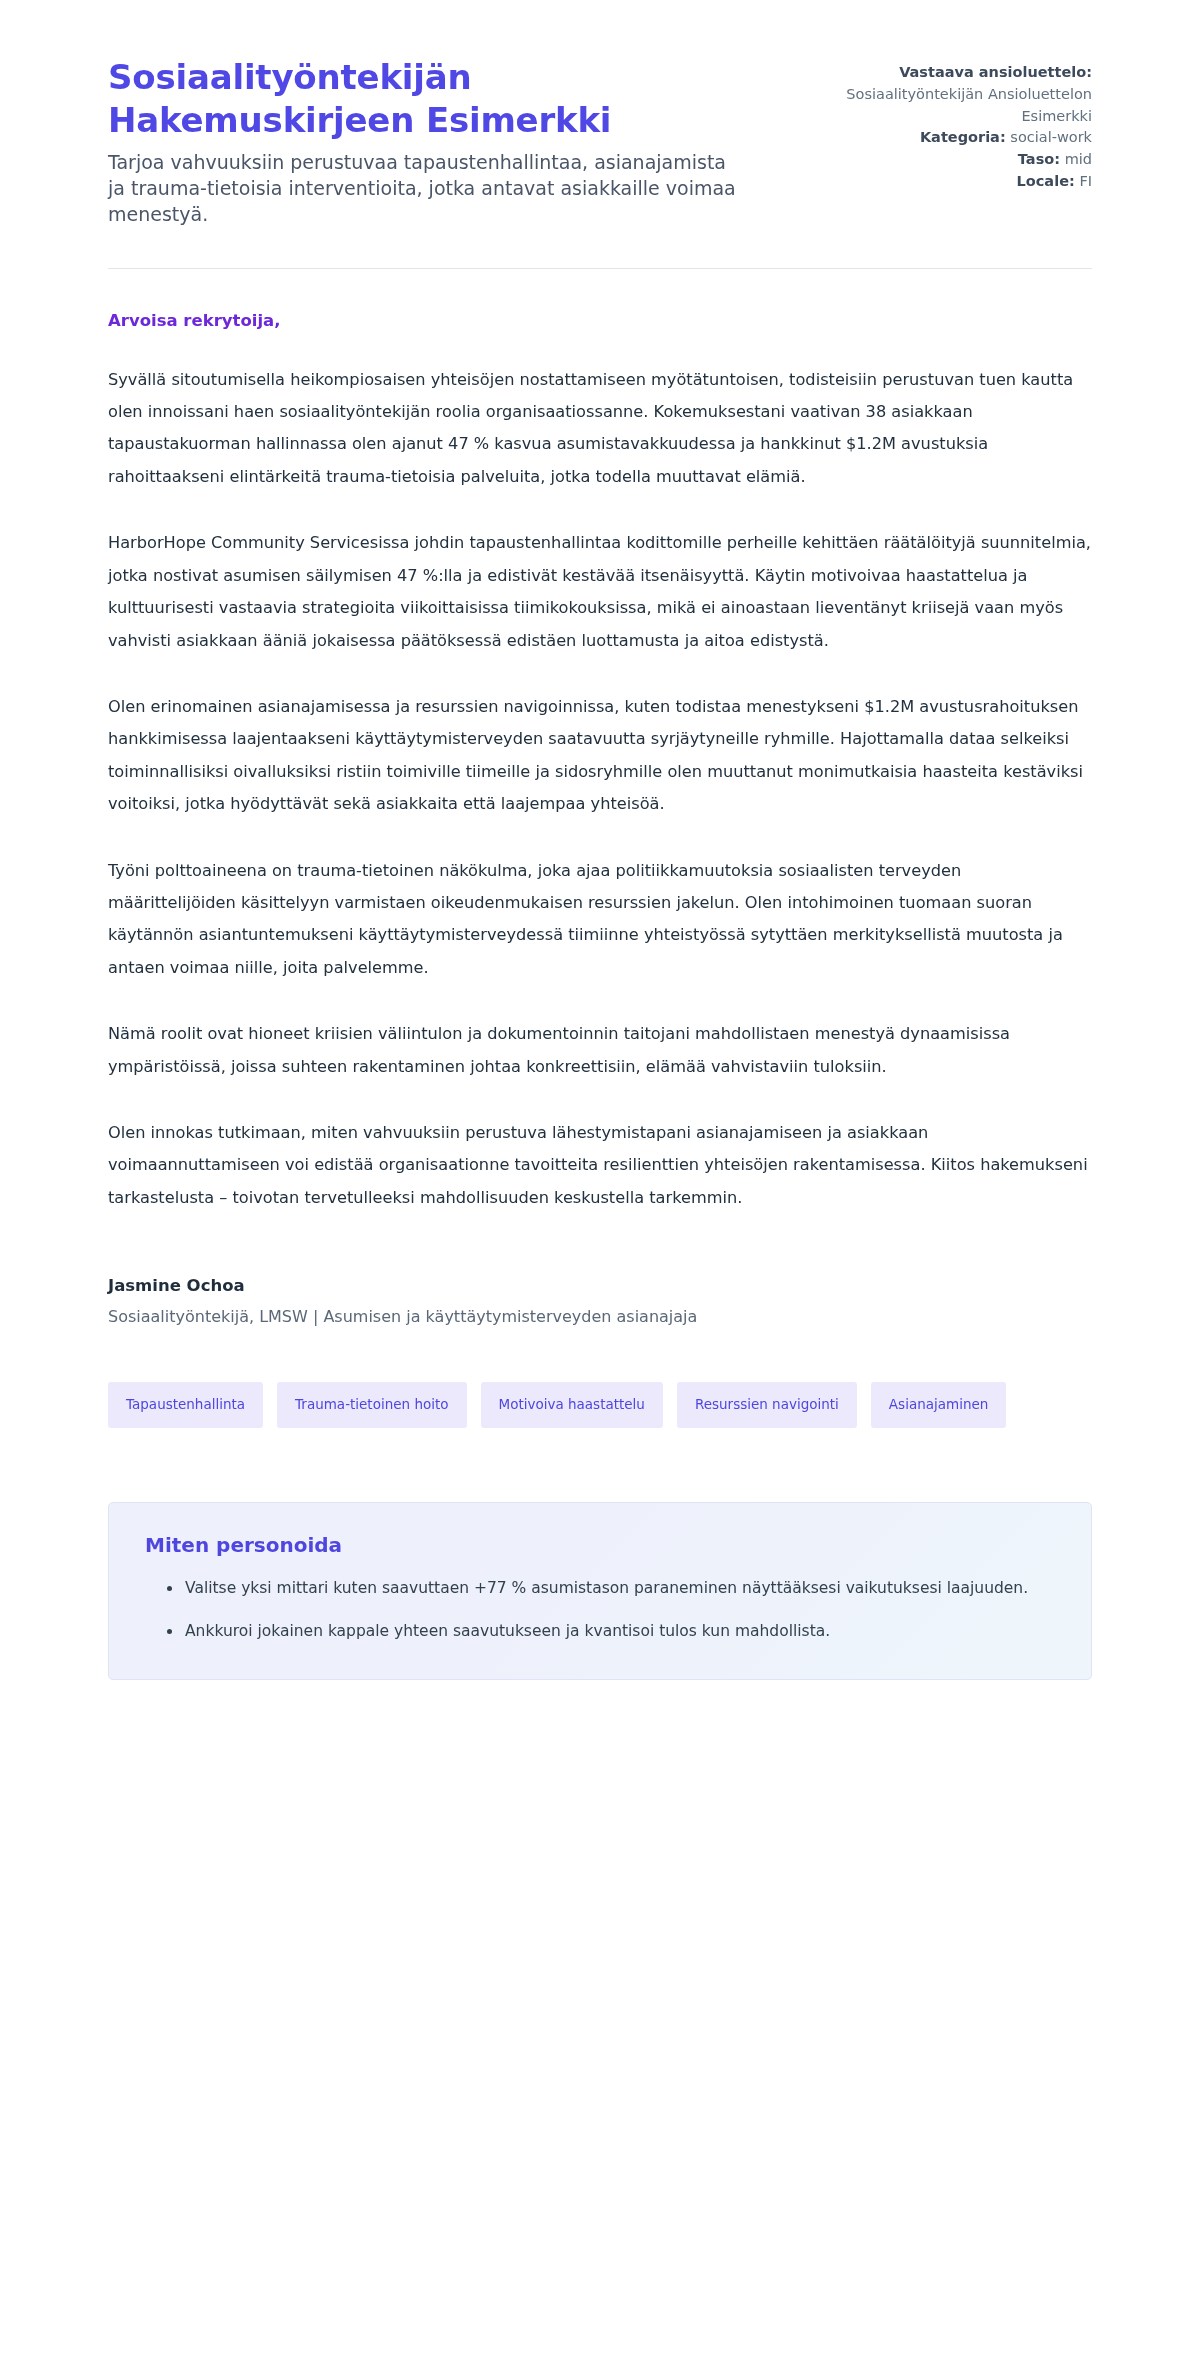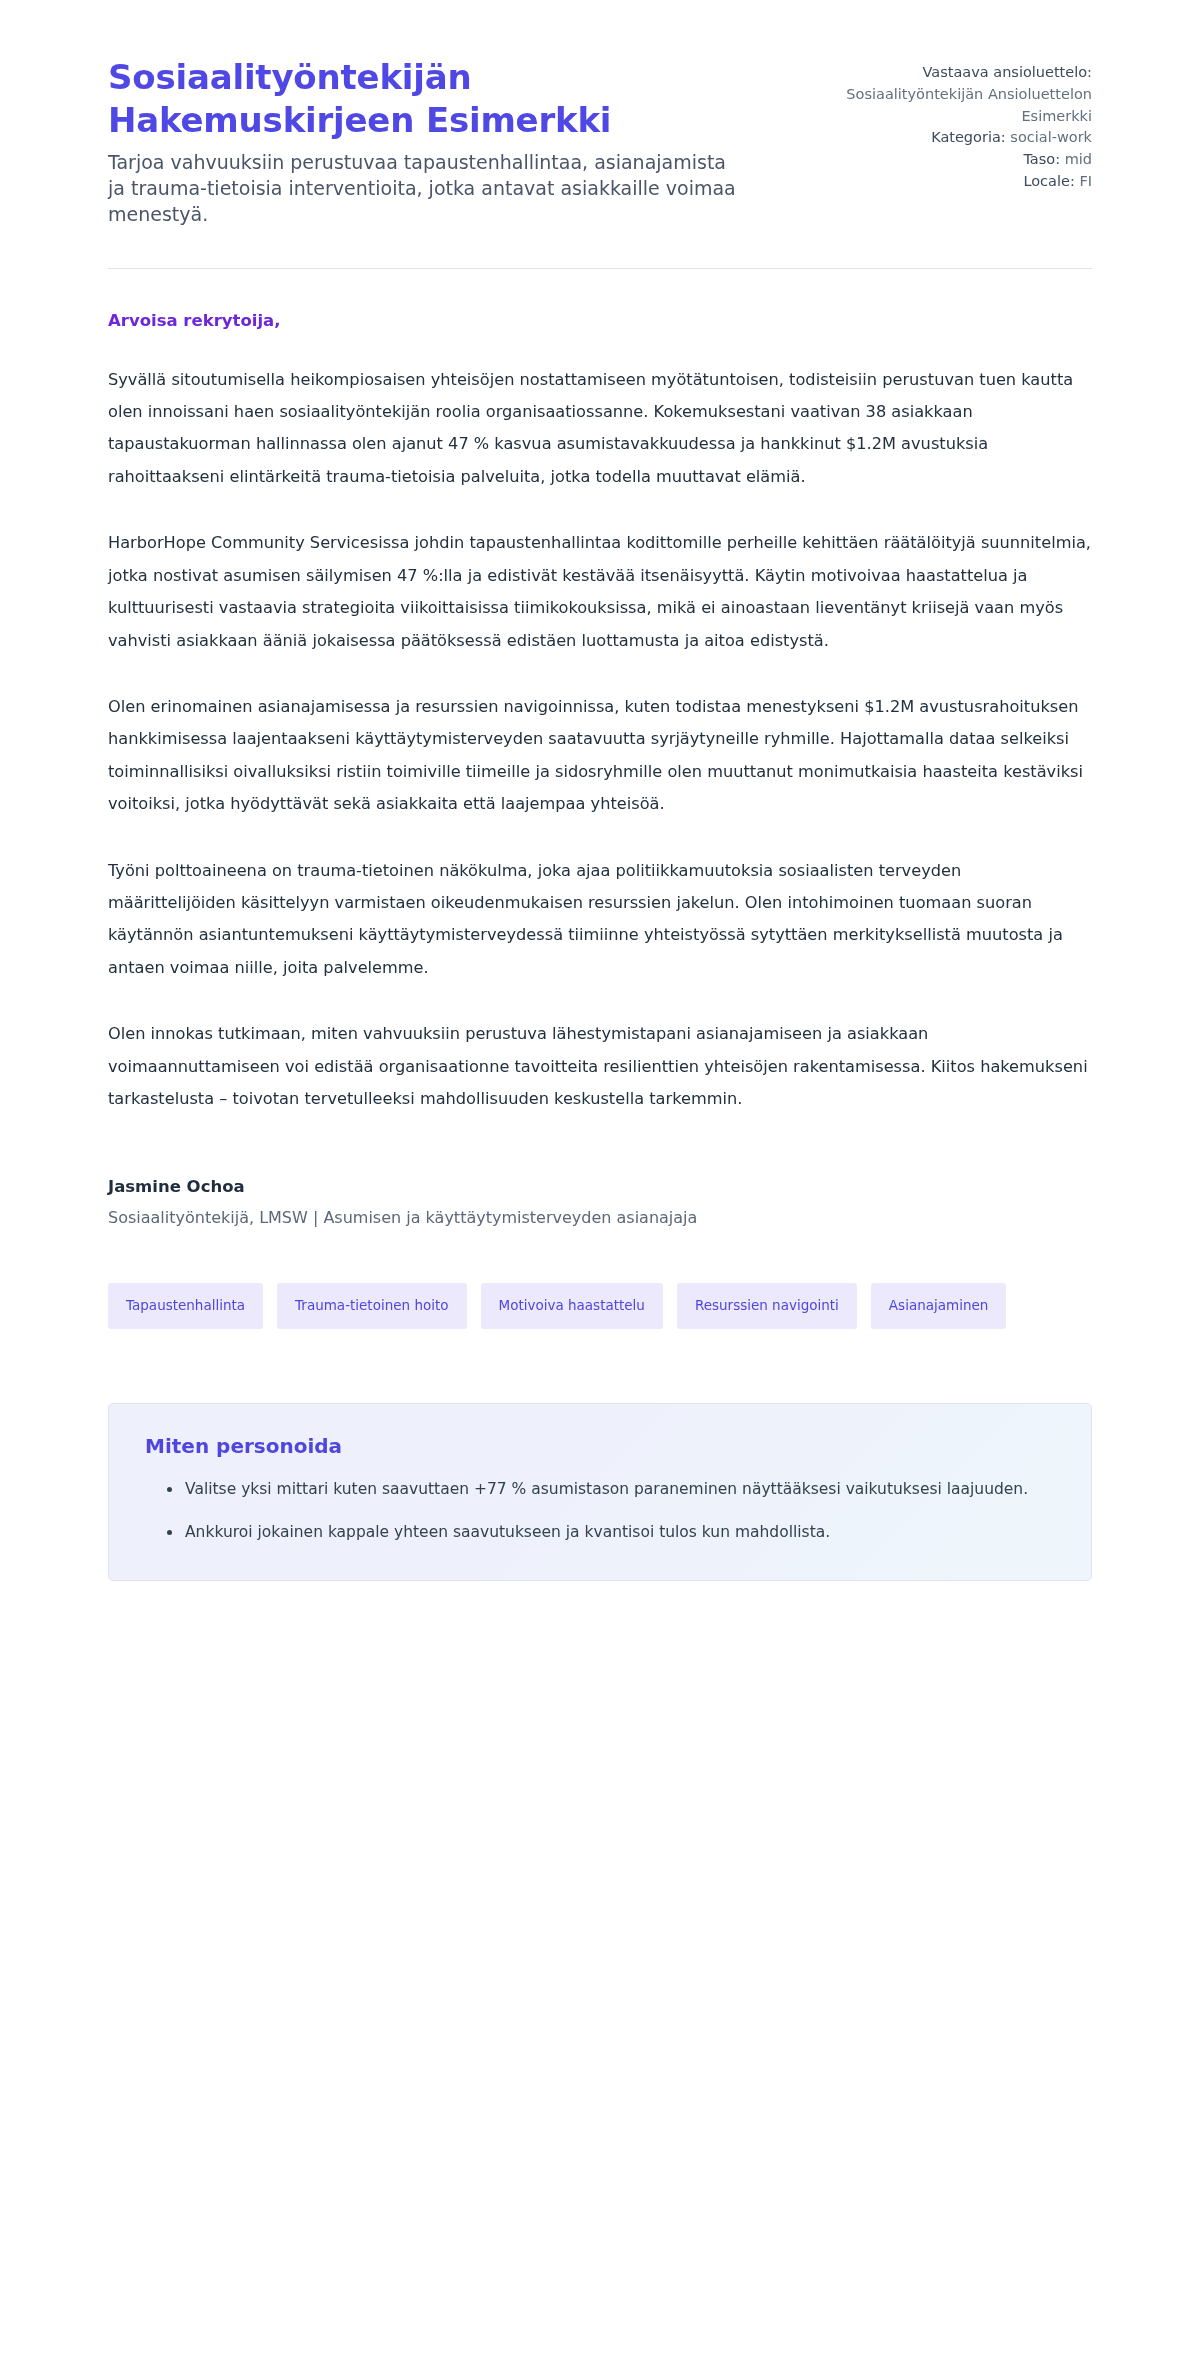--- a/index.html
+++ b/index.html
@@ -51,21 +51,21 @@
     flex: 0 0 auto;
     width: 300px;
     text-align: right;
     font-size: 14.5px;
     line-height: 1.5;
     color: #5b6878;
     padding-top: 6px;
   }
   .meta-row { display: block; }
   .meta-label {
-    font-weight: 400;
+    font-weight: 700;
     color: #3d4a5c;
     margin-left: 8px;
   }
   .meta-value { color: #61707f; }
 
   .divider {
     height: 1px;
     background: #e2e4ea;
     margin: 40px 0 0 0;
     border: 0;
@@ -199,20 +199,21 @@
 
   <hr class="divider">
 
   <div class="letter">
     <p class="salutation">Arvoisa rekrytoija,</p>
 
     <p class="body-par">Syvällä sitoutumisella heikompiosaisen yhteisöjen nostattamiseen myötätuntoisen, todisteisiin perustuvan tuen kautta olen innoissani haen sosiaalityöntekijän roolia organisaatiossanne. Kokemuksestani vaativan 38 asiakkaan tapaustakuorman hallinnassa olen ajanut 47 % kasvua asumistavakkuudessa ja hankkinut $1.2M avustuksia rahoittaakseni elintärkeitä trauma-tietoisia palveluita, jotka todella muuttavat elämiä.</p>
     <p class="body-par">HarborHope Community Servicesissa johdin tapaustenhallintaa kodittomille perheille kehittäen räätälöityjä suunnitelmia, jotka nostivat asumisen säilymisen 47 %:lla ja edistivät kestävää itsenäisyyttä. Käytin motivoivaa haastattelua ja kulttuurisesti vastaavia strategioita viikoittaisissa tiimikokouksissa, mikä ei ainoastaan lieventänyt kriisejä vaan myös vahvisti asiakkaan ääniä jokaisessa päätöksessä edistäen luottamusta ja aitoa edistystä.</p>
     <p class="body-par">Olen erinomainen asianajamisessa ja resurssien navigoinnissa, kuten todistaa menestykseni $1.2M avustusrahoituksen hankkimisessa laajentaakseni käyttäytymisterveyden saatavuutta syrjäytyneille ryhmille. Hajottamalla dataa selkeiksi toiminnallisiksi oivalluksiksi ristiin toimiville tiimeille ja sidosryhmille olen muuttanut monimutkaisia haasteita kestäviksi voitoiksi, jotka hyödyttävät sekä asiakkaita että laajempaa yhteisöä.</p>
     <p class="body-par">Työni polttoaineena on trauma-tietoinen näkökulma, joka ajaa politiikkamuutoksia sosiaalisten terveyden määrittelijöiden käsittelyyn varmistaen oikeudenmukaisen resurssien jakelun. Olen intohimoinen tuomaan suoran käytännön asiantuntemukseni käyttäytymisterveydessä tiimiinne yhteistyössä sytyttäen merkityksellistä muutosta ja antaen voimaa niille, joita palvelemme.</p>
+    <p class="body-par">Nämä roolit ovat hioneet kriisien väliintulon ja dokumentoinnin taitojani mahdollistaen menestyä dynaamisissa ympäristöissä, joissa suhteen rakentaminen johtaa konkreettisiin, elämää vahvistaviin tuloksiin.</p>
     <p class="body-par">Olen innokas tutkimaan, miten vahvuuksiin perustuva lähestymistapani asianajamiseen ja asiakkaan voimaannuttamiseen voi edistää organisaationne tavoitteita resilienttien yhteisöjen rakentamisessa. Kiitos hakemukseni tarkastelusta – toivotan tervetulleeksi mahdollisuuden keskustella tarkemmin.</p>
   </div>
 
   <div class="signature">
     <p class="sig-name">Jasmine Ochoa</p>
     <p class="sig-role">Sosiaalityöntekijä, LMSW | Asumisen ja käyttäytymisterveyden asianajaja</p>
   </div>
 
   <div class="tags">
     <span class="tag">Tapaustenhallinta</span>

